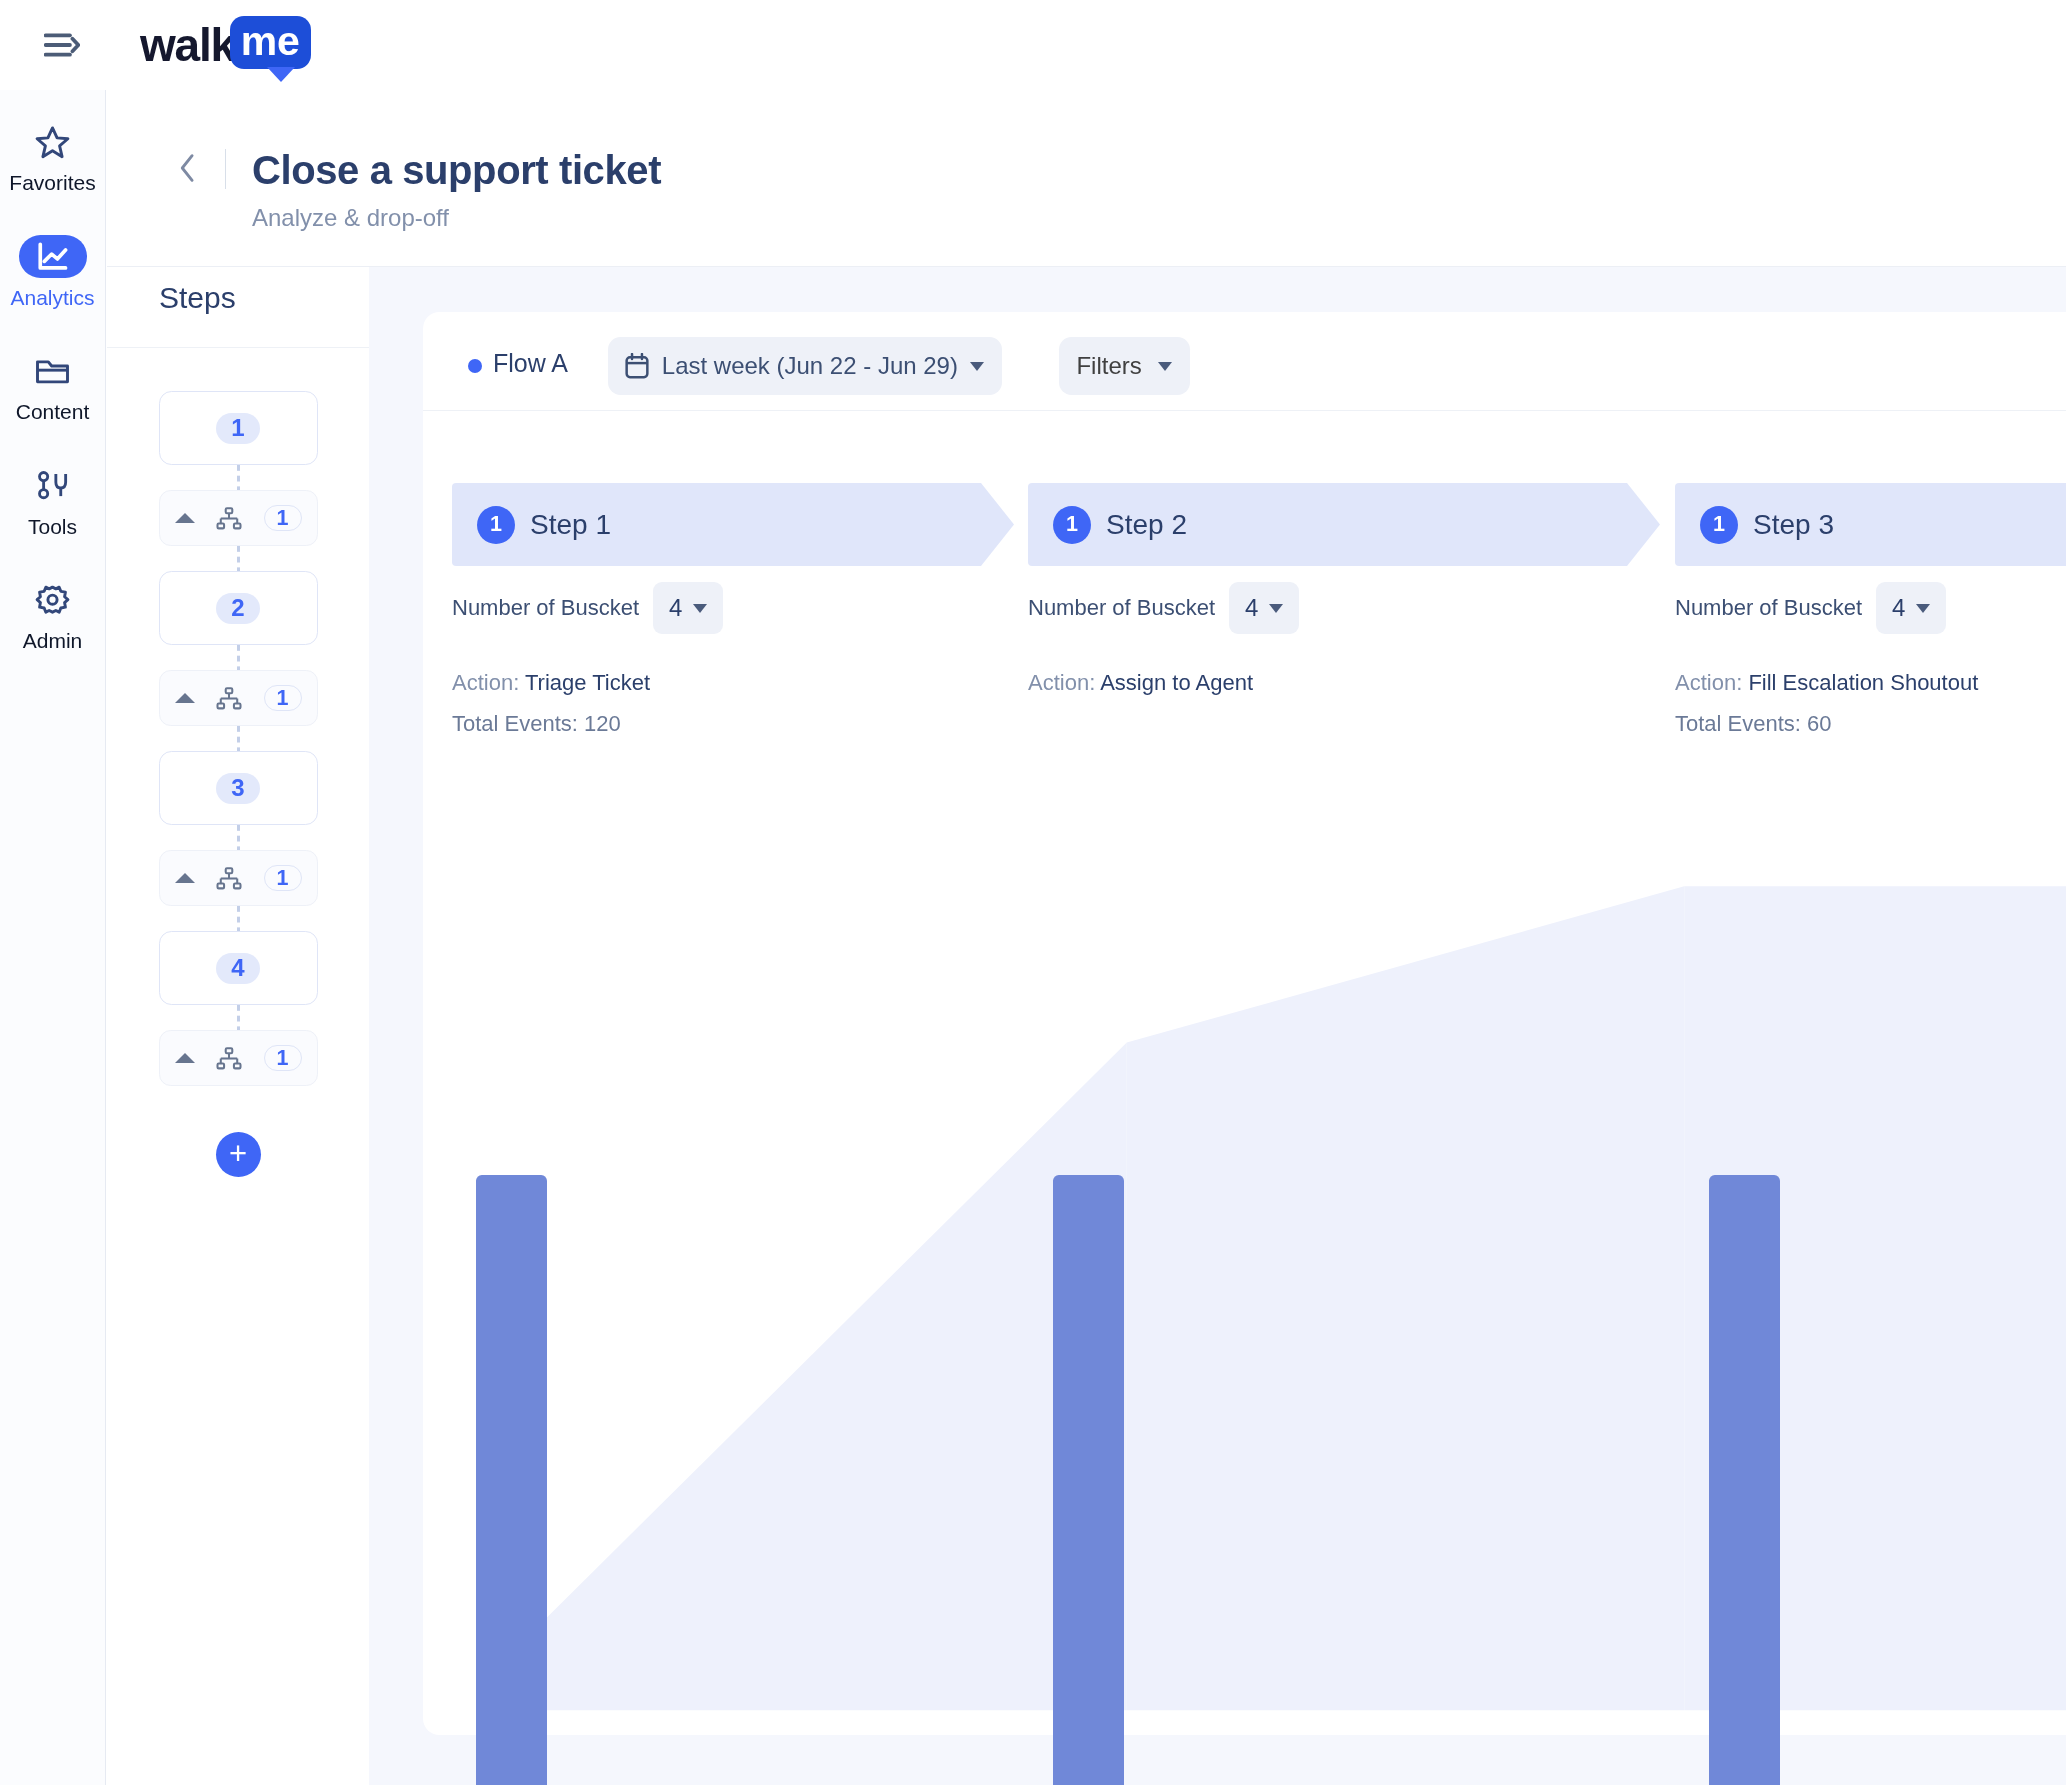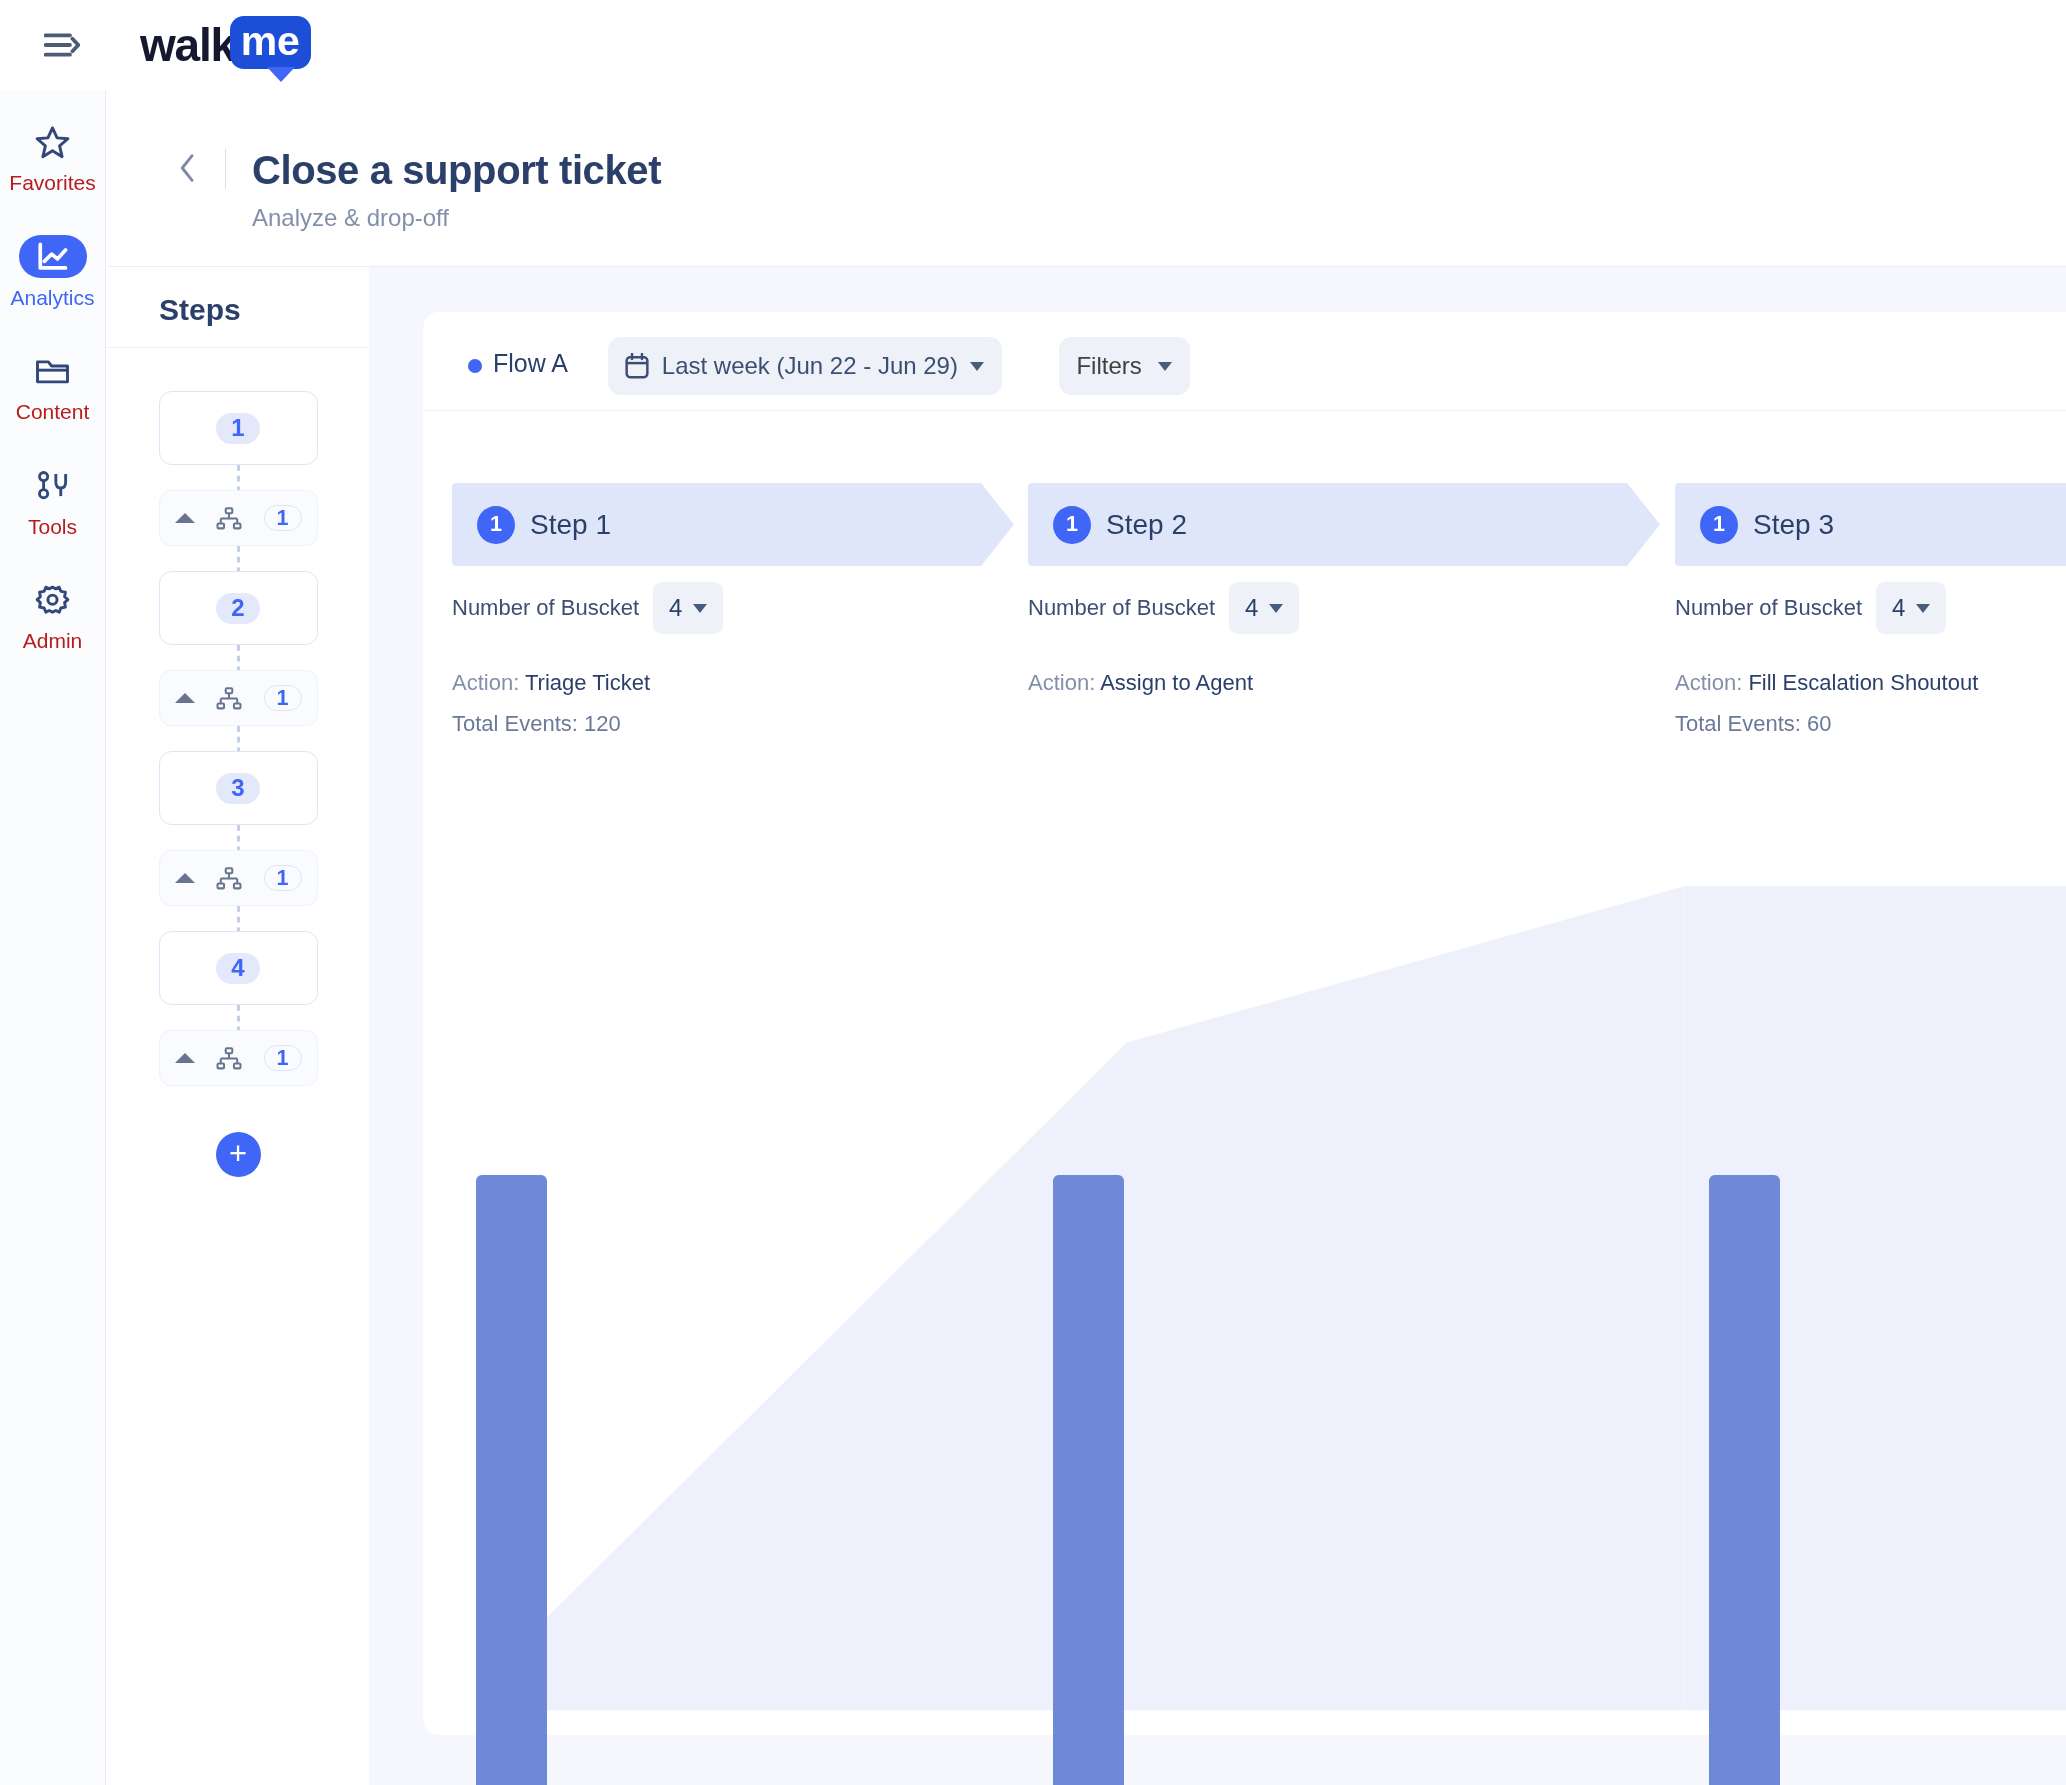--- a/index.html
+++ b/index.html
@@ -35,21 +35,21 @@
   .rail {
     position: absolute; left: 0; top: 90px; width: 106px; height: 1695px;
     background: #fbfcfe; border-right: 0.8px solid #e6eaf2;
     display: flex; flex-direction: column; align-items: center; padding-top: 31px;
   }
   .rail-item { width: 106px; display:flex; flex-direction: column;
     align-items: center; margin-bottom: 40px; cursor: pointer; }
   .rail-icon { width: 68px; height: 43px; display: flex;
     align-items: center; justify-content: center; border-radius: 21.5px; }
   .rail-icon.active { background: #3f66f6; }
-  .rail-label { margin-top: 7.4px; font-size: 21px; color: #b91c1c; }
+  .rail-label { margin-top: 7.4px; font-size: 21px; color: #0f172a; }
   .rail-label.active { color: #3f66f6; }
 
   
   .pagehead {
     position: absolute; left: 107px; top: 90px; width: 3067px; height: 177px;
     background: #ffffff; border-bottom: 0.8px solid #eceff5;
   }
   .back-chev { position: absolute; left: 66px; top: 63px;
     width: 30px; height: 30px; cursor: pointer;
     display:flex; align-items:center; justify-content:center; }
@@ -59,22 +59,22 @@
     font-size: 40px; font-weight: 700; color: #2b3f6b; letter-spacing: -0.4px; }
   .page-sub { position: absolute; left: 145px; top: 114px;
     font-size: 24px; color: #8290ab; }
 
   
   .steps-panel {
     position: absolute; left: 107px; top: 267px; width: 263px; height: 1518px;
     background: #ffffff; border-right: 0.8px solid #e6eaf2;
   }
   .steps-head { position: relative; height: 81px; border-bottom: 0.8px solid #eef1f6; }
-  .steps-title { position: absolute; left: 52px; top: 26px;
-    font-size: 30px; font-weight: 700; color: #2b3f6b; }
+  .steps-title { position: absolute; left: 52px; top: 14px;
+    font-size: 30px; font-weight: 400; color: #2b3f6b; }
   .steps-collapse { position: absolute; left: 271px; top: 30px;
     width: 26px; height: 22px; border: 2.1px solid #6b7a97; border-radius: 4.1px;
     display:flex; align-items:center; cursor:pointer; }
   .steps-collapse .barline { position:absolute; right:5px; top:0; bottom:0;
     width: 2.1px; background:#6b7a97; }
   .steps-collapse .arr { font-size: 10.7px; color:#6b7a97; margin-left: 3.3px; line-height:1;}
 
   .steps-body { position: relative; padding-top: 43px; }
   .step-card { width: 159px; height: 74px; margin: 0 auto;
     border: 1.2px solid #dfe5f7; border-radius: 12.4px; background: #ffffff;

